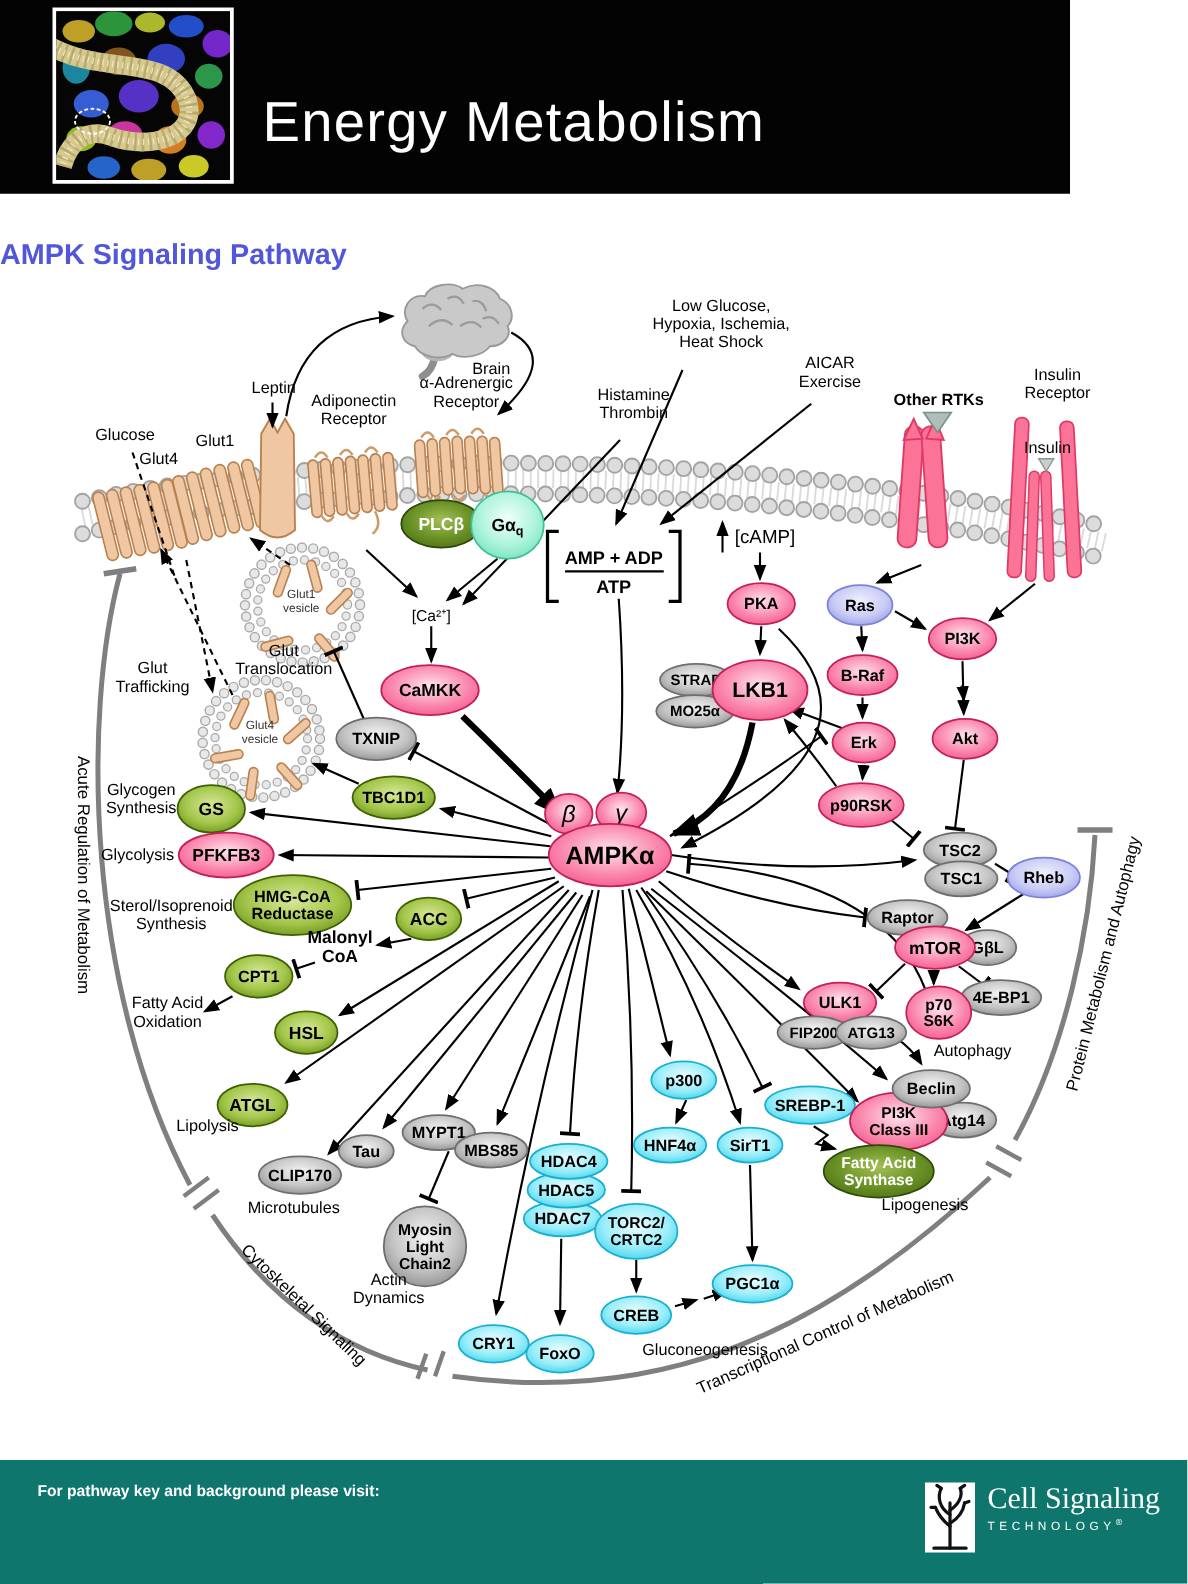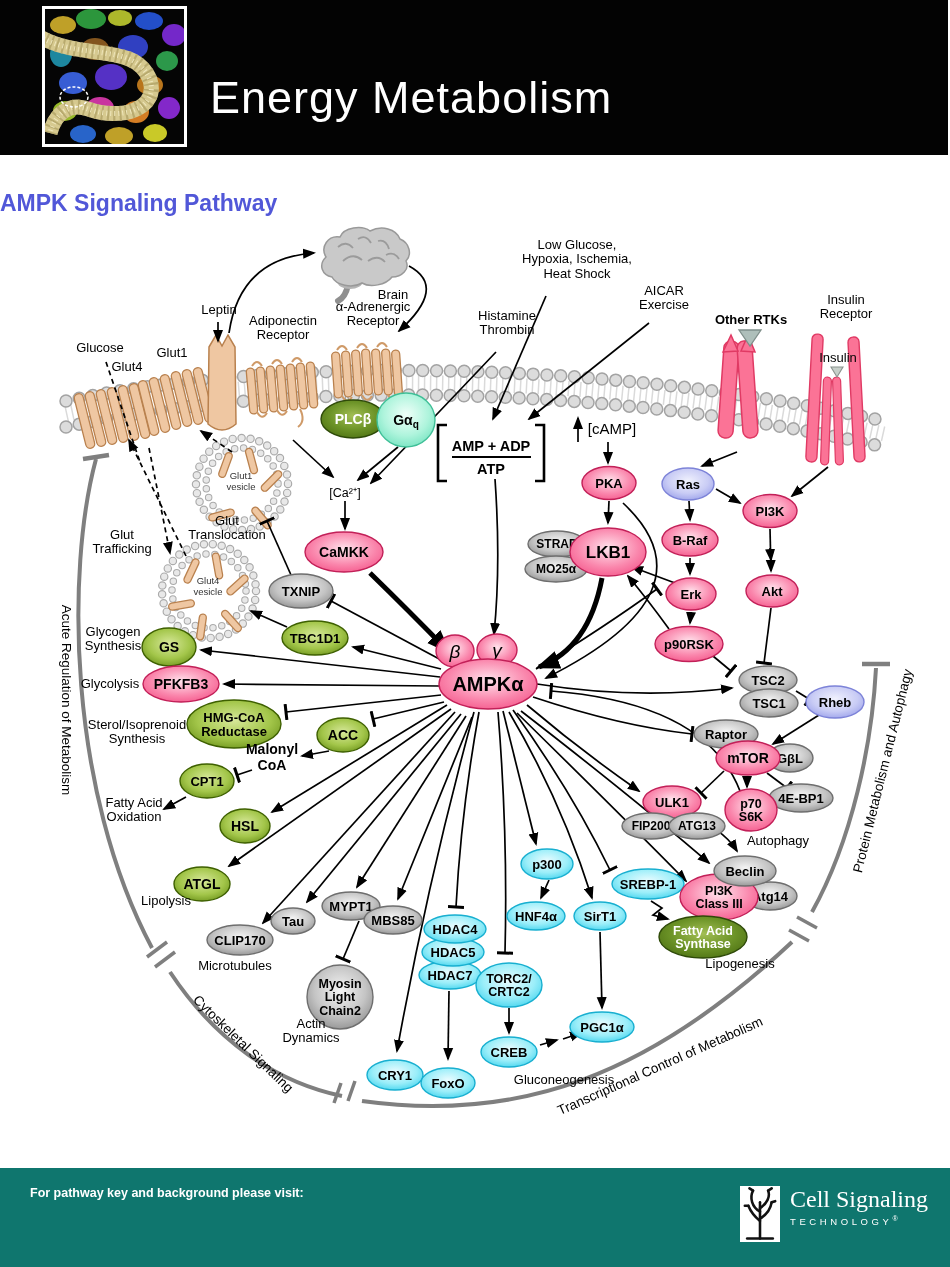--- a/index.html
+++ b/index.html
@@ -1,17 +1,17 @@
 <!DOCTYPE html>
 <html><head>
 <meta charset="utf-8">
 <style>
   html,body{margin:0;padding:0;background:#fff;}
   body{width:950px;height:1267px;position:relative;font-family:"Liberation Sans",sans-serif;overflow:hidden;}
-  .hdr{position:absolute;left:0;top:0;width:948px;height:155px;background:#030303;}
+  .hdr{position:absolute;left:0;top:0;width:856px;height:155px;background:#030303;}
   .hdr-art{position:absolute;left:42px;top:6px;width:145px;height:141px;border:3px solid #fff;box-sizing:border-box;background:#000;}
   .hdr-title{position:absolute;left:210px;top:72px;color:#fff;font-size:45px;font-weight:400;letter-spacing:1px;}
   .subtitle{position:absolute;left:0;top:190px;width:950px;text-align:left;font-size:23px;font-weight:bold;color:#5157d8;}
   .ftr{position:absolute;left:0;top:1168px;width:950px;height:99px;background:#0f766e;color:#fff;}
   .ftr-visit{position:absolute;left:30px;top:18px;font-size:12.5px;font-weight:bold;}
   .ftr-url{position:absolute;left:30px;top:40px;font-size:26px;font-weight:400;}
   .logo{position:absolute;right:22px;top:18px;display:flex;align-items:flex-start;}
   .logo-box{width:40px;height:56px;background:#fff;margin-right:10px;}
   .logo-name{font-family:"Liberation Serif",serif;font-size:24px;line-height:26px;}
   .logo-sub{font-size:9.5px;letter-spacing:3.6px;margin-top:3px;}

